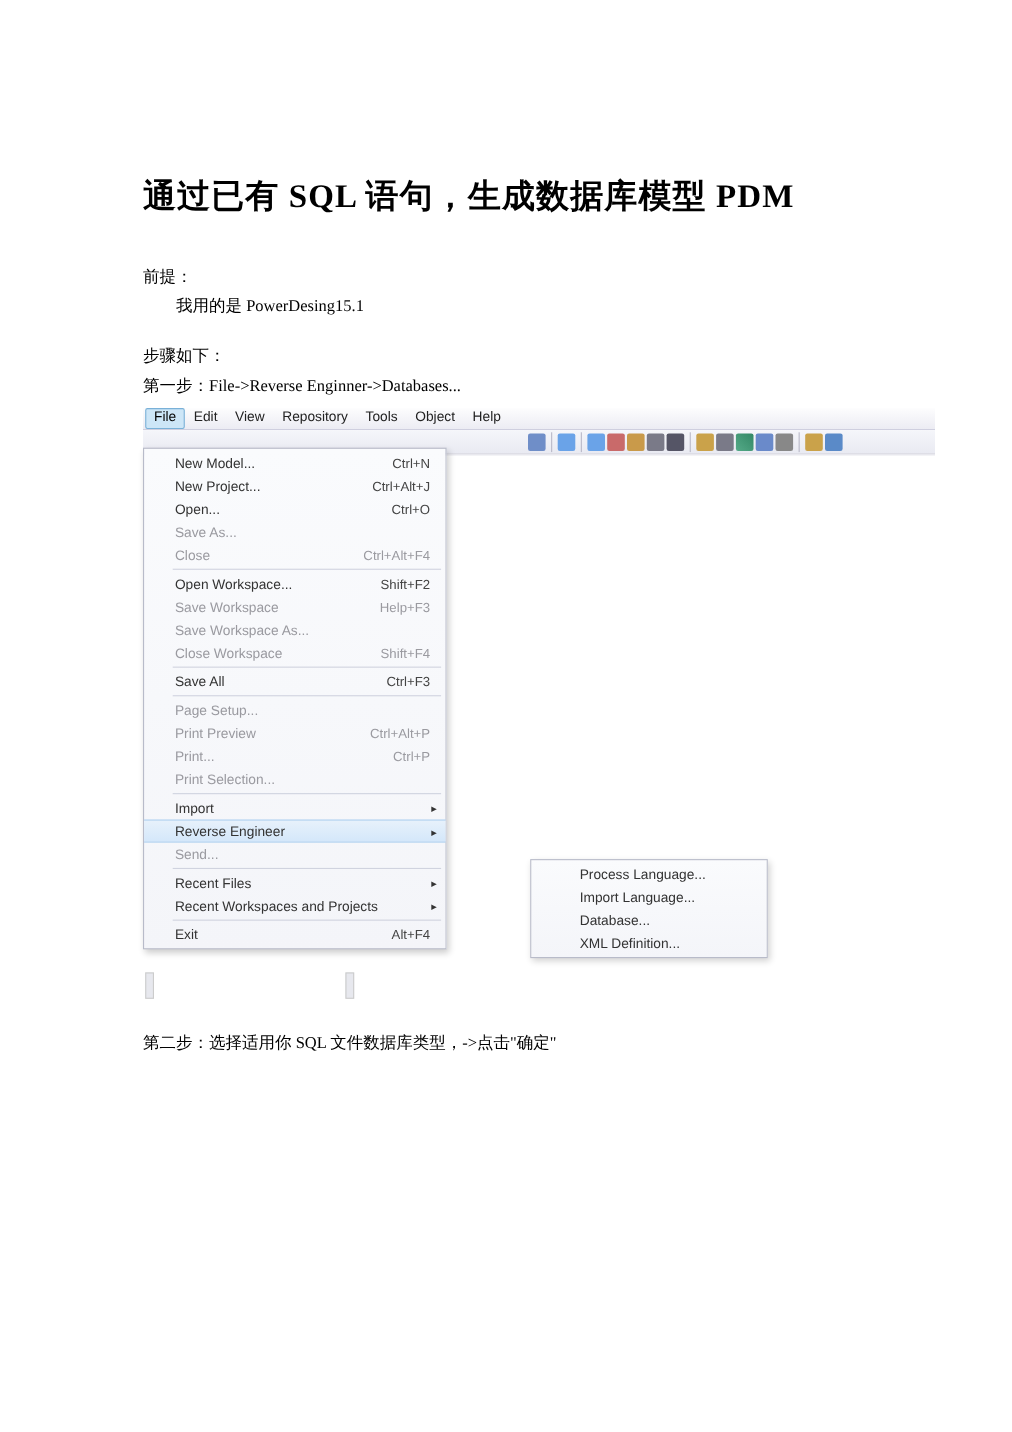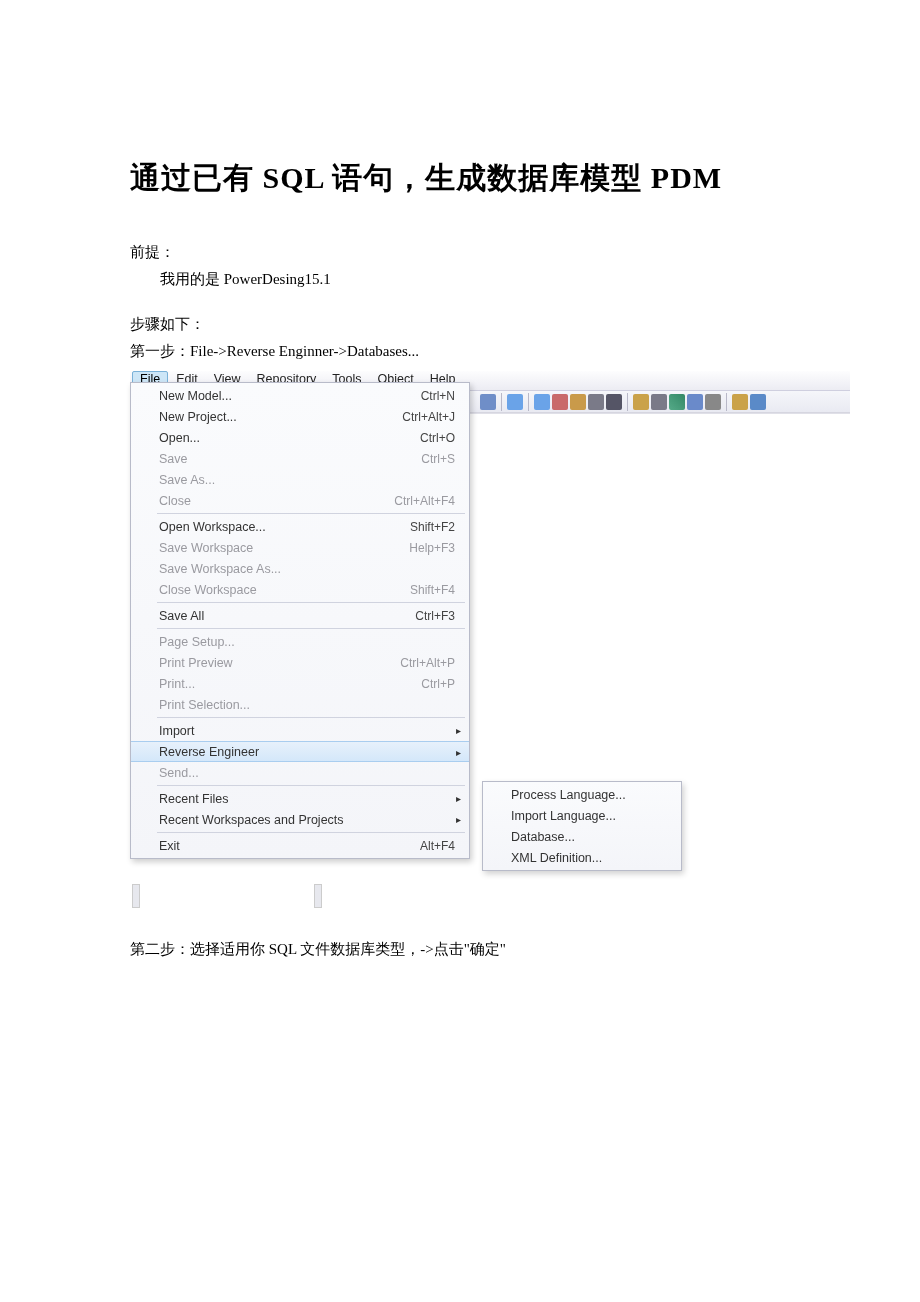--- a/index.html
+++ b/index.html
@@ -83,22 +83,22 @@
   .empty-area::after {
     content:""; position:absolute; bottom:0; width:6px; height:22px;
     background:#e7e8ee; border:1px solid #ccc;
   }
   .empty-area::before{ left:2px; }
   .empty-area::after{ left:184px; }
 
   
   .dropdown {
     position: absolute;
-    left: 0; top: 11px;
-    width: 340px;
+    left: 0; top: 36px;
+    width: 276px;
     background: linear-gradient(#fafbfd,#f4f5f9);
     border: 1px solid #b8bbc9;
     box-shadow: 2px 3px 6px rgba(0,0,0,0.2);
     padding: 2px 0;
   }
   .dropdown .row {
     display:flex;
     align-items:center;
     padding: 2px 10px 2px 28px;
     height: 21px;
@@ -123,25 +123,25 @@
     padding-top:1px; padding-bottom:1px;
   }
   .dropdown hr.sep {
     border:none; border-top:1px solid #d0d3df;
     margin: 2px 4px 2px 26px;
   }
 
   .submenu {
     position:absolute;
     left: 352px; top: 410px;
-    width: 200px;
+    width: 216px;
     background: linear-gradient(#fafbfd,#f4f5f9);
     border: 1px solid #b8bbc9;
     box-shadow: 2px 3px 6px rgba(0,0,0,0.18);
-    padding: 2px 0;
+    padding: 2px 16px;
   }
   .submenu .srow {
     padding: 2px 10px 2px 28px;
     height:21px;
     display:flex; align-items:center;
   }
 
   .after-text {
     margin-top: 28px;
     font-size: 15px;
@@ -204,24 +204,20 @@
         </div>
         <div class="row">
           <span class="lbl">New Project...</span>
           <span class="shc">Ctrl+Alt+J</span>
         </div>
         <div class="row">
           <span class="lbl">Open...</span>
           <span class="shc">Ctrl+O</span>
         </div>
         <div class="row disabled">
-          <span class="lbl">Save</span>
-          <span class="shc">Ctrl+S</span>
-        </div>
-        <div class="row disabled">
           <span class="lbl">Save As...</span>
         </div>
         <div class="row disabled">
           <span class="lbl">Close</span>
           <span class="shc">Ctrl+Alt+F4</span>
         </div>
         <hr class="sep">
         <div class="row">
           <span class="lbl">Open Workspace...</span>
           <span class="shc">Shift+F2</span>

